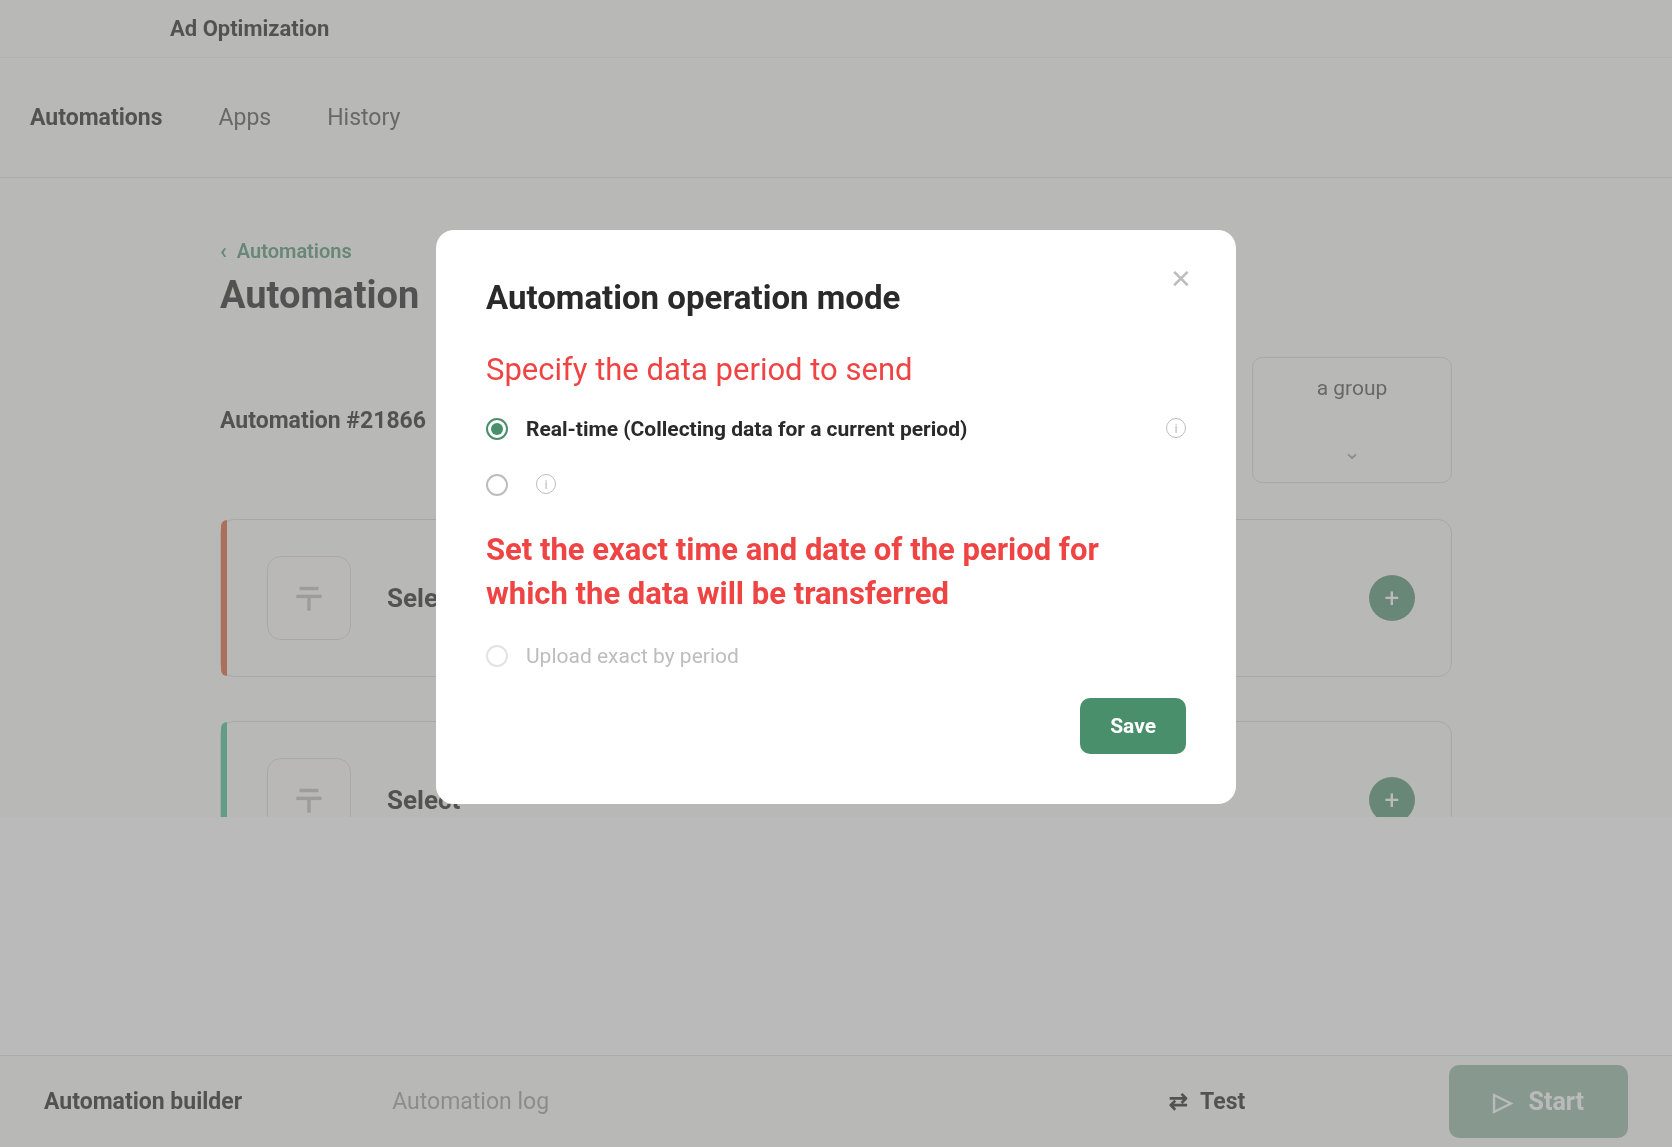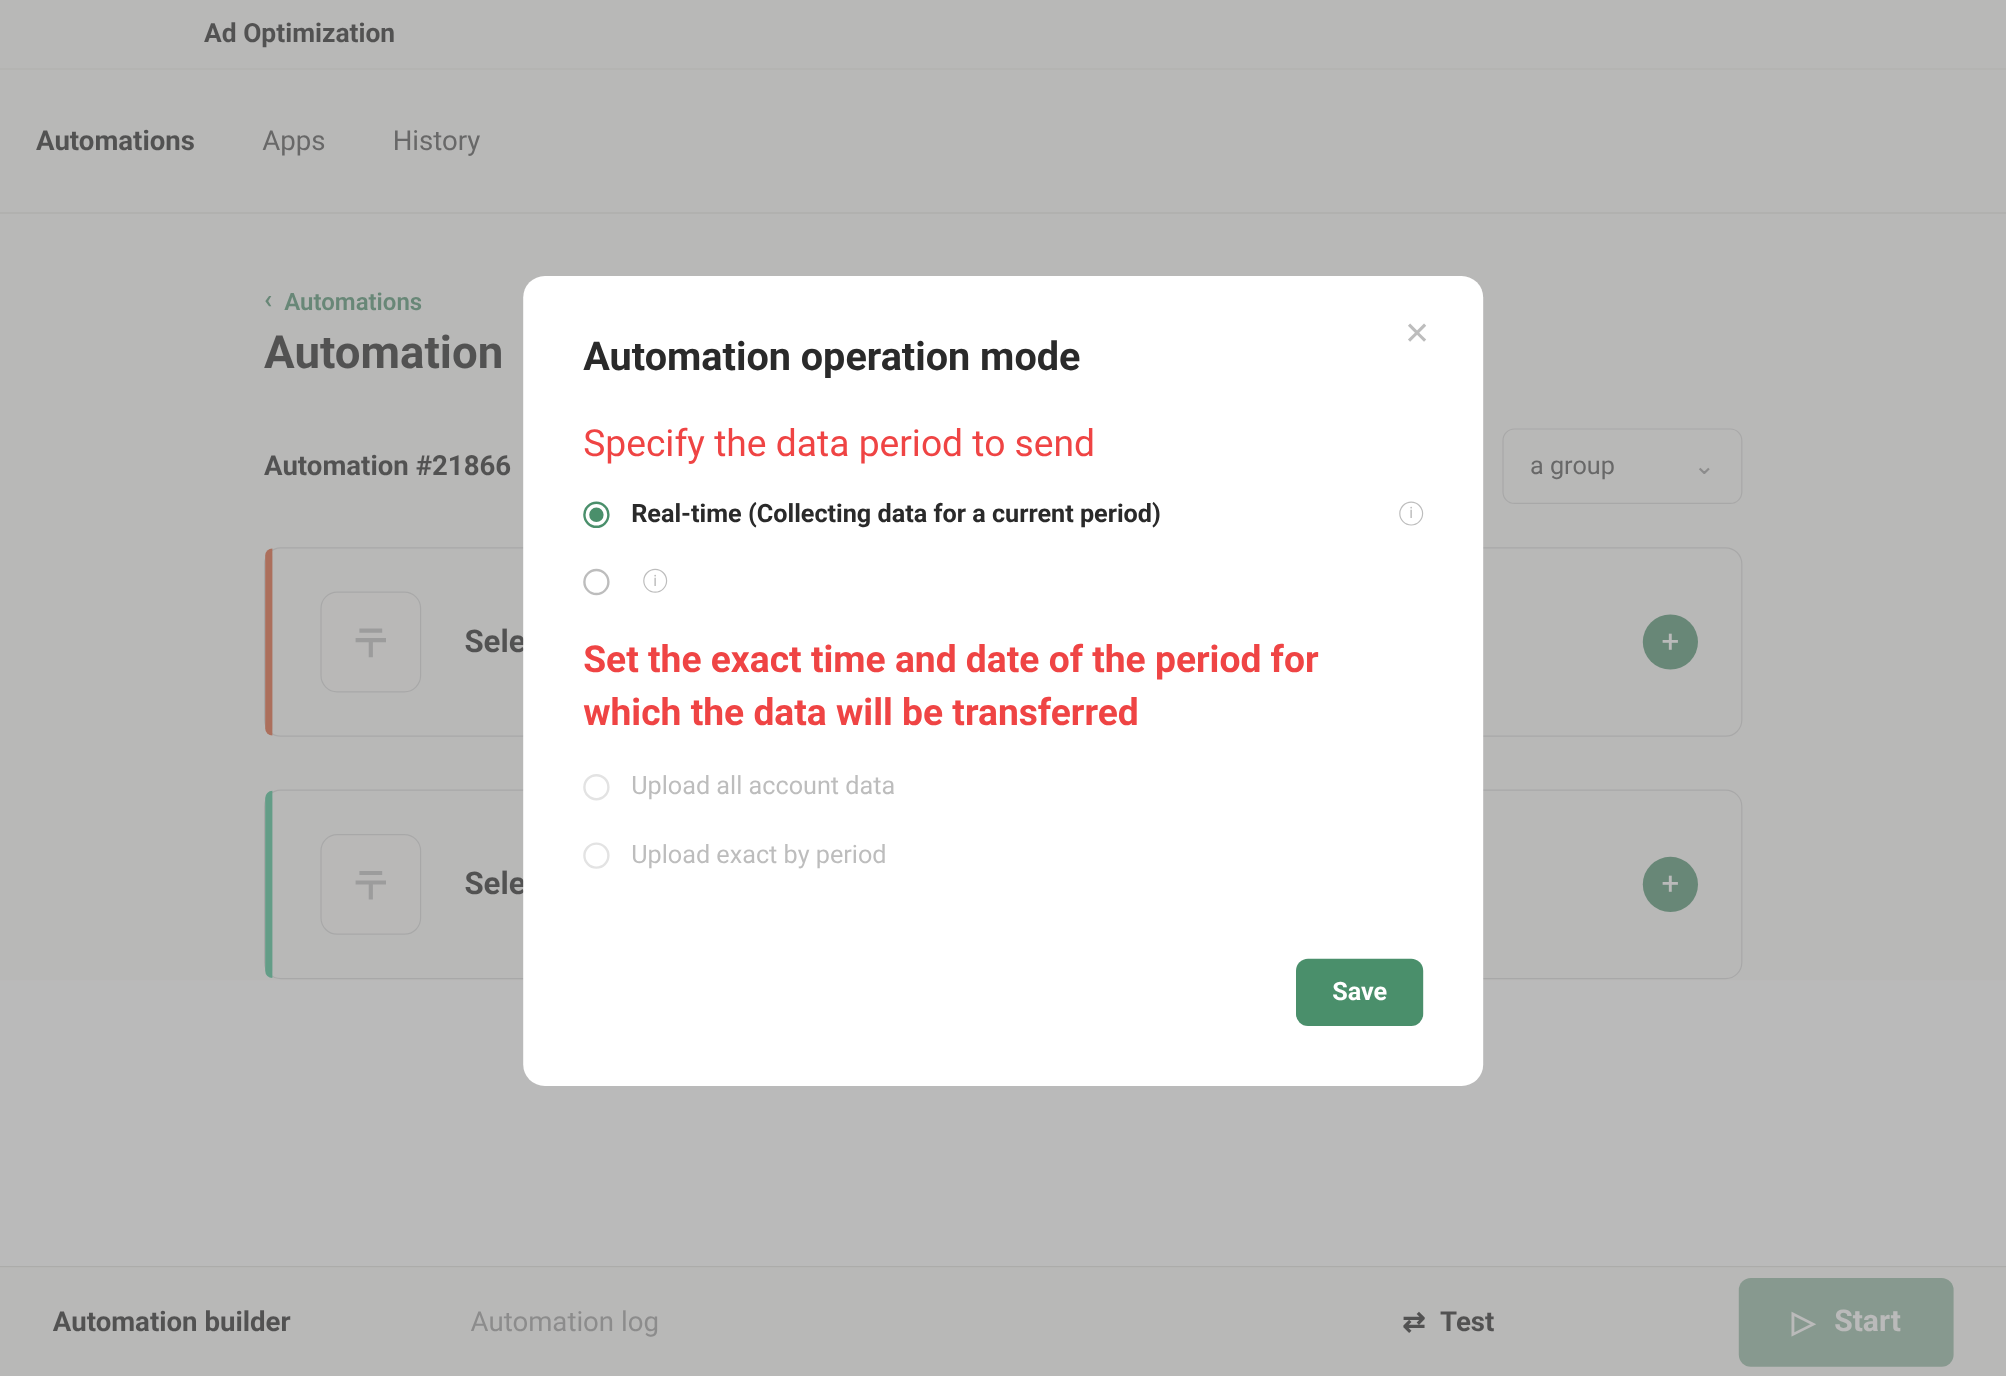--- a/index.html
+++ b/index.html
@@ -97,20 +97,21 @@
     border-radius: 10px;
     padding: 18px 22px;
     font-size: 21px;
     color: var(--text-med);
     display: flex;
     align-items: center;
     gap: 40px;
     min-width: 200px;
     justify-content: space-between;
     background: var(--bg-page);
+    flex-direction: column;
   }
   .group-select .chev {
     color: var(--text-gray);
   }
 
   .step-card {
     border: 1px solid var(--border);
     border-radius: 14px;
     padding: 36px 36px 36px 46px;
     display: flex;
@@ -293,21 +294,20 @@
   }
   .save-btn {
     background: var(--green);
     color: #fff;
     font-weight: 700;
     font-size: 21px;
     padding: 16px 30px;
     border-radius: 10px;
     cursor: pointer;
     float: right;
-    margin-top: 45px;
   }
   .modal::after { content:""; display:block; clear:both; }
 
   .white-blob {
     position: absolute;
     left: 0;
     bottom: 0;
     right: 0;
     height: 330px;
     background: #fff;
@@ -405,24 +405,20 @@
 
     <div class="radio-row">
       <span class="radio"></span>
       <span class="info-icon">i</span>
     </div>
 
     <p class="modal-section second">Set the exact time and date of the period for which the data will be transferred</p>
 
     <div class="radio-row">
       <span class="radio" style="border-color:#e3e3e3"></span>
-      <span class="radio-label disabled">Upload all account data</span>
-    </div>
-    <div class="radio-row">
-      <span class="radio" style="border-color:#e3e3e3"></span>
       <span class="radio-label disabled">Upload exact by period</span>
     </div>
 
     <div class="save-btn">
       <span>Save</span>
     </div>
   </div>
 </div>
 
 </body></html>

